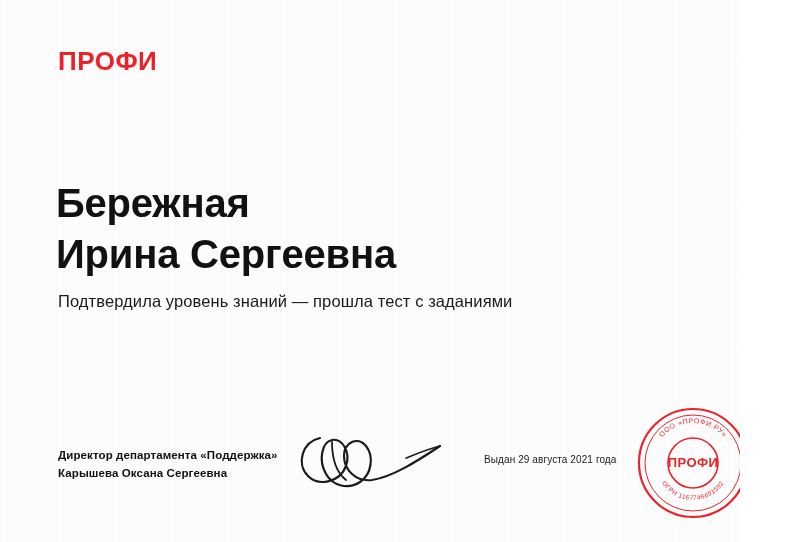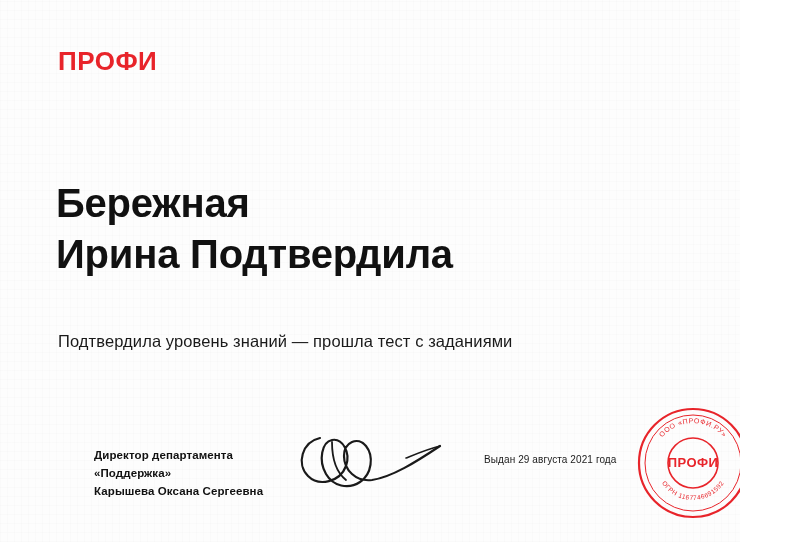--- a/index.html
+++ b/index.html
@@ -61,37 +61,35 @@
     position: absolute;
     left: 58px;
     top: 288px;
     width: 620px;
   }
   .description-line {
     font-size: 16.5px;
     color: #1a1a1a;
     line-height: 1.62;
     letter-spacing: 0.1px;
-    margin-top: 40px;
   }
 
   
   .footer-left {
     position: absolute;
     left: 58px;
     top: 447px;
     width: 240px;
   }
   .footer-left-line {
     font-size: 11.5px;
     font-weight: bold;
     color: #111111;
     line-height: 1.55;
     letter-spacing: 0.1px;
-    margin-left: 36px;
   }
 
   .signature {
     position: absolute;
     left: 288px;
     top: 418px;
     width: 170px;
     height: 80px;
   }
 
@@ -116,21 +114,21 @@
 </style>
 </head>
 <body>
 
 <div class="certificate">
 
   <div class="brand">ПРОФИ</div>
 
   <div class="recipient">
     <div class="recipient-line">Бережная</div>
-    <div class="recipient-line">Ирина Подтвердила</div>
+    <div class="recipient-line">Ирина Сергеевна</div>
   </div>
 
   <div class="description">
     <div class="description-line">Подтвердила уровень знаний — прошла тест с заданиями</div>
   </div>
 
   <div class="footer-left">
     <div class="footer-left-line">Директор департамента «Поддержка»</div>
     <div class="footer-left-line">Карышева Оксана Сергеевна</div>
   </div>

